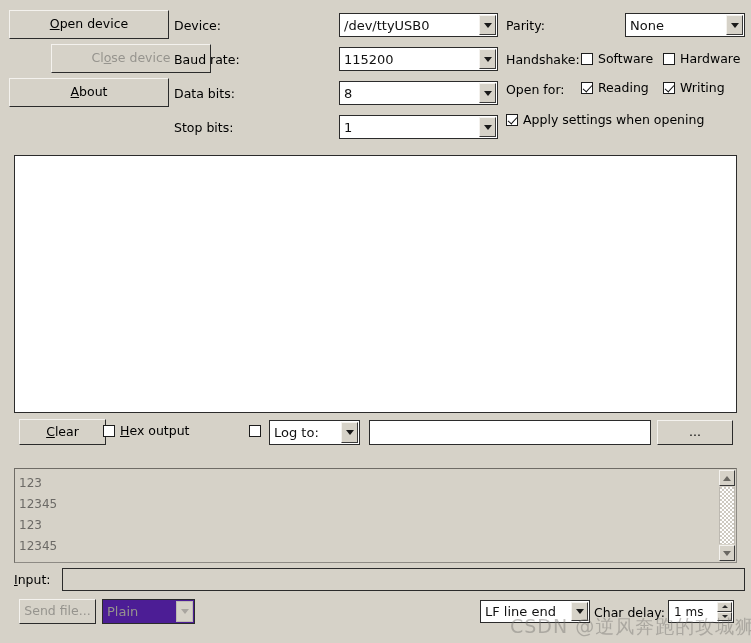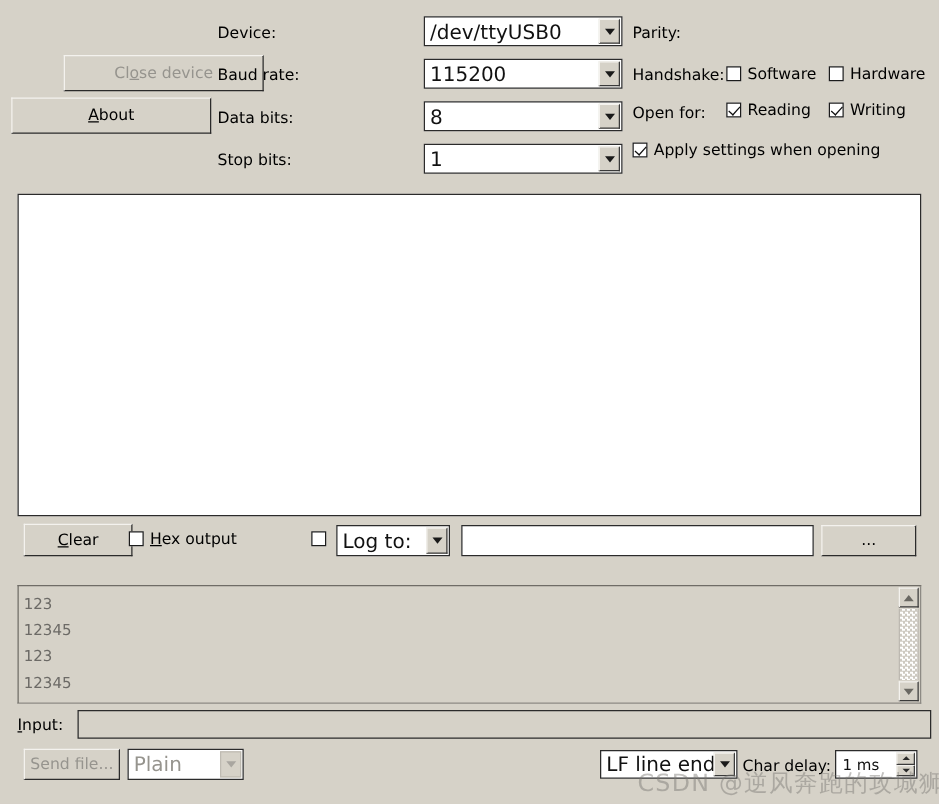--- a/index.html
+++ b/index.html
@@ -46,40 +46,40 @@
     position: absolute;
     background: #ffffff;
     border: 1px solid #2b2b2b;
     display: flex;
     align-items: center;
     cursor: default;
   }
   .combo .val {
     flex: 1 1 auto;
     padding-left: 4px;
-    font-size: 16px;
+    font-size: 13px;
     color: #111;
     white-space: nowrap;
     overflow: hidden;
   }
   .combo .arrowbox {
     width: 17px;
     align-self: stretch;
     margin: 1px 1px 1px 0;
     background: #d6d2c8;
     border: 1px solid #9d9a93;
     border-top-color: #f4f2ee;
     border-left-color: #f4f2ee;
     border-right-color: #3a3a3a;
     border-bottom-color: #3a3a3a;
     display: flex;
     align-items: center;
     justify-content: center;
   }
-  .combo.disabled { background: #ffffff; }
+  .combo.disabled { background: #4c1d95; }
   .combo.disabled .val { color: #96948e; }
   .combo.disabled .arrowbox { border-color: #bfbbb2; }
   .tri-down {
     width: 0; height: 0;
     border-left: 4px solid transparent;
     border-right: 4px solid transparent;
     border-top: 5px solid #1a1a1a;
   }
   .combo.disabled .tri-down { border-top-color: #a9a6a0; }
 
@@ -247,20 +247,23 @@
     letter-spacing: 1px;
     pointer-events: none;
     font-family: "DejaVu Sans", "Liberation Sans", sans-serif;
   }
 </style>
 </head>
 <body>
 
 <div id="app">
 
+  <div class="btn" style="left:9px;  top:10px;  width:160px; height:29px;">
+    <span><span class="u">O</span>pen device</span>
+  </div>
 
   <div class="btn disabled" style="left:9px; top:44px; width:160px; height:29px;margin-left:42px;">
     <span>Cl<span class="u">o</span>se device</span>
   </div>
 
   <div class="btn" style="left:9px; top:78px; width:160px; height:29px;">
     <span><span class="u">A</span>bout</span>
   </div>
 
 
@@ -292,20 +295,26 @@
 
   <div class="combo" style="left:339px; top:115px; width:159px; height:24px;">
     <span class="val">1</span>
     <span class="arrowbox">
         <i class="tri-down"></i>
       </span>
   </div>
 
   <div class="lbl" style="left:506px; top:20px;">Parity:</div>
 
+  <div class="combo" style="left:625px; top:13px; width:120px; height:24px;">
+    <span class="val">None</span>
+    <span class="arrowbox">
+        <i class="tri-down"></i>
+      </span>
+  </div>
 
   <div class="lbl" style="left:506px; top:54px;">Handshake:</div>
 
   <div class="chk" style="left:581px; top:53px;">
     <span class="box"></span>
     <span class="txt">Software</span>
   </div>
 
   <div class="chk" style="left:663px; top:53px;">
     <span class="box"></span>

